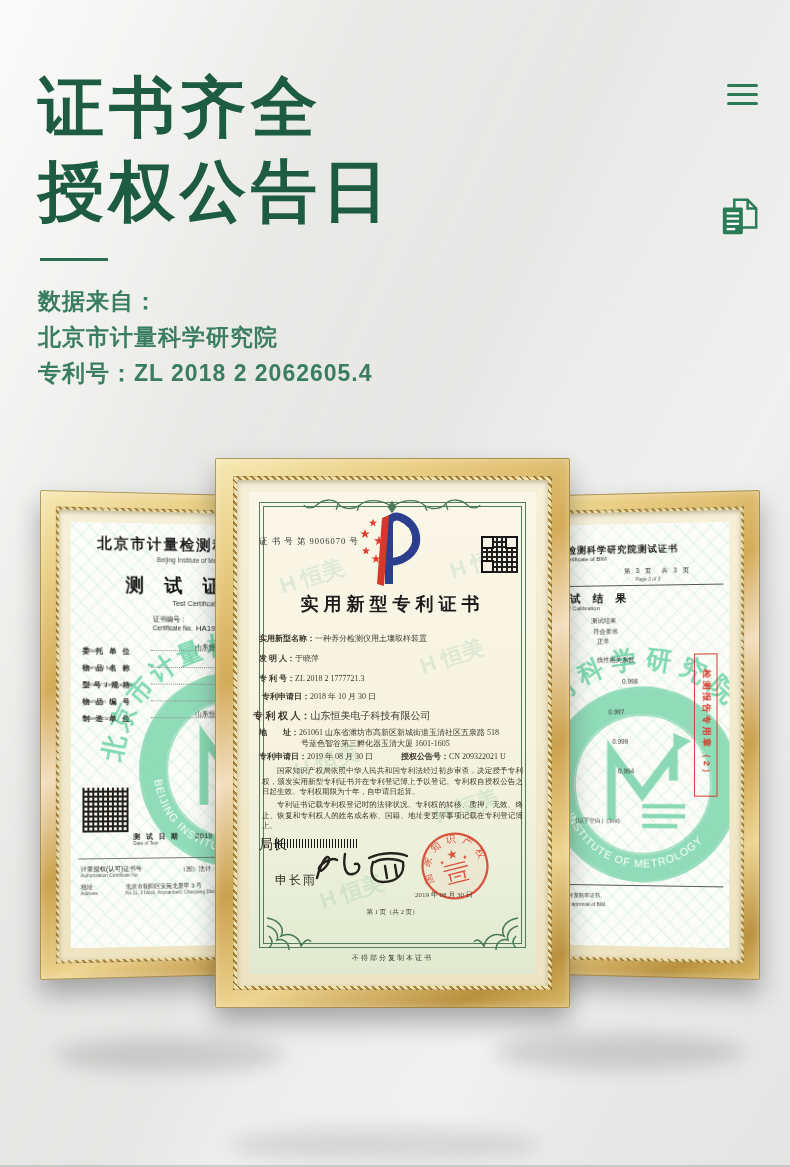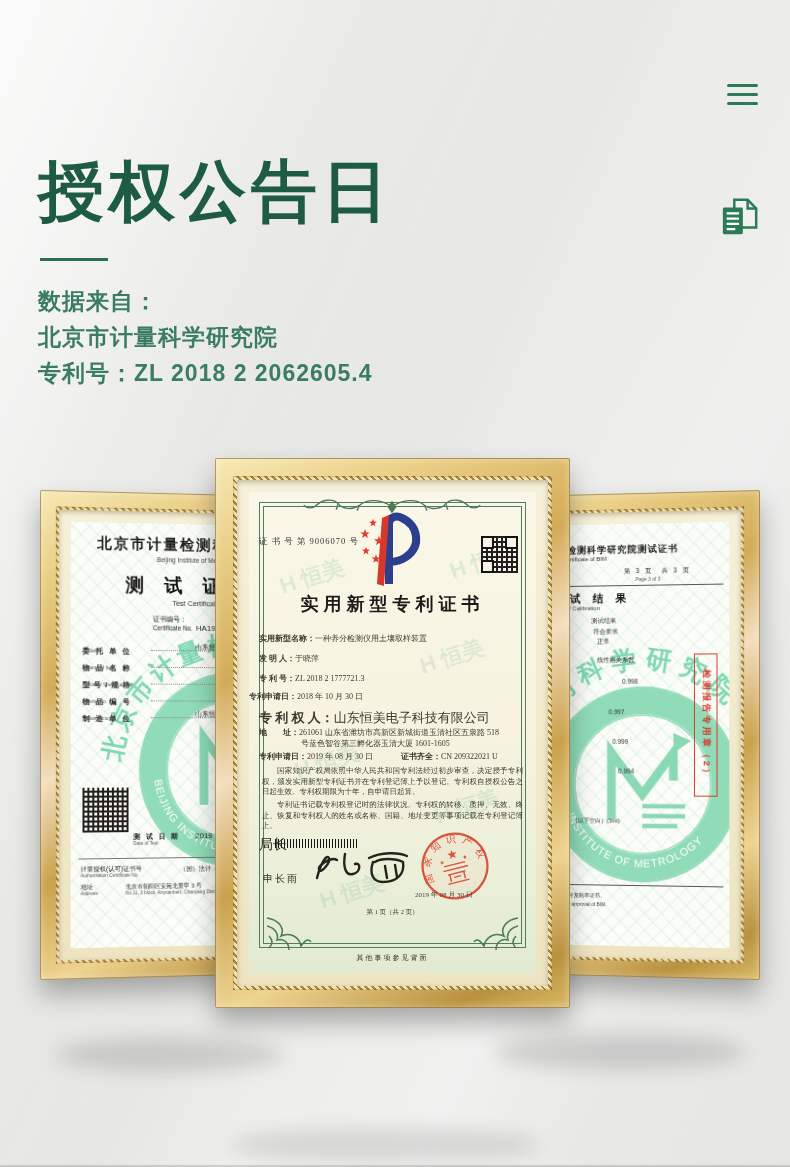--- a/index.html
+++ b/index.html
@@ -62,21 +62,21 @@
 
 <div class="page">
   <div class="sheen"></div>
 
   <svg width="0" height="0" style="position:absolute">
     <defs>
       <polygon id="star5" points="0,-5 1.18,-1.62 4.76,-1.55 1.9,0.62 2.94,4.05 0,2 -2.94,4.05 -1.9,0.62 -4.76,-1.55 -1.18,-1.62"></polygon>
     </defs>
   </svg>
 
-  <div class="heading"><br><span>授权公告日</span></div>
+  <div class="heading"><span>证书齐全</span><br><span>授权公告日</span></div>
   <div class="divider"></div>
   <div class="sub" style="top:322px">北京市计量科学研究院</div>
   <div class="sub" style="top:286px">数据来自：</div>
   <div class="sub" style="top:358px">专利号：ZL 2018 2 2062605.4</div>
 
   <div class="menu-icon">
       <i></i>
       <i></i>
       <i style="margin:0"></i>
     </div>
@@ -266,33 +266,33 @@
         <span class="fpat" style="left:0;top:0"></span>
         <span class="fpat" style="right:0;top:0"></span>
         <span class="fpat" style="left:0;bottom:0"></span>
       </div>
 
       <div class="abs ctr serif" style="top:100px;font-size:18px;font-weight:700;letter-spacing:5px;color:#1b1b1b">实用新型专利证书</div>
 
       <div class="abs serif" style="left:10px;top:141px;font-size:8px;color:#3d382e"><b>实用新型名称：</b><span>一种养分检测仪用土壤取样装置</span></div>
       <div class="abs serif" style="left:10px;top:161px;font-size:8px;color:#3d382e"><b>发  明  人：</b><span>于晓萍</span></div>
       <div class="abs serif" style="left:10px;top:181px;font-size:8px;color:#3d382e"><b>专  利  号：</b><span>ZL 2018 2 1777721.3</span></div>
-      <div class="abs serif" style="left:0;top:199px;font-size:8px;color:#3d382e"><b>专利申请日：</b><span>2018 年 10 月 30 日</span></div>
-      <div class="abs serif" style="left:10px;top:217px;font-size:13px;color:#3d382e"><b>专 利 权 人：</b><span>山东恒美电子科技有限公司</span></div>
+      <div class="abs serif" style="left:13px;top:199px;font-size:8px;color:#3d382e"><b>专利申请日：</b><span>2018 年 10 月 30 日</span></div>
+      <div class="abs serif" style="left:4px;top:217px;font-size:10px;color:#3d382e"><b>专 利 权 人：</b><span>山东恒美电子科技有限公司</span></div>
       <div class="abs serif" style="left:10px;top:235px;font-size:8px;color:#3d382e"><b>地　　址：</b><span>261061 山东省潍坊市高新区新城街道玉清社区五泉路 518</span></div>
       <div class="abs serif" style="left:52px;top:246px;font-size:8px;color:#3d382e">号蓝色智谷第三孵化器玉清大厦 1601-1605</div>
       <div class="abs serif" style="left:10px;top:259px;font-size:8px;color:#3d382e"><b>专利申请日：</b><span>2019 年 08 月 30 日</span></div>
-      <div class="abs serif" style="left:152px;top:259px;font-size:8px;color:#3d382e"><b>证书齐全：</b><span>CN 209322021 U</span></div>
+      <div class="abs serif" style="left:152px;top:259px;font-size:8px;color:#3d382e"><b>授权公告号：</b><span>CN 209322021 U</span></div>
 
       <div class="abs serif" style="left:13px;top:308px;width:261px;font-size:7.5px;line-height:10.5px;color:#3d382e;text-align:justify;text-indent:2em">专利证书记载专利权登记时的法律状况。专利权的转移、质押、无效、终止、恢复和专利权人的姓名或名称、国籍、地址变更等事项记载在专利登记簿上。</div>
       <div class="abs serif" style="left:13px;top:274px;width:261px;font-size:7.5px;line-height:10.5px;color:#3d382e;text-align:justify;text-indent:2em">国家知识产权局依照中华人民共和国专利法经过初步审查，决定授予专利权，颁发实用新型专利证书并在专利登记簿上予以登记。专利权自授权公告之日起生效。专利权期限为十年，自申请日起算。</div>
 
       <div class="abs barcode" style="left:26px;top:347px;width:84px;height:9px"></div>
       <div class="abs serif" style="left:10px;top:344px;font-size:14px;color:#2e2a22">局长</div>
-      <div class="abs serif" style="left:14px;top:380px;font-size:10px;letter-spacing:2px;color:#2e2a22">申长雨</div>
+      <div class="abs serif" style="left:26px;top:380px;font-size:12px;letter-spacing:2px;color:#2e2a22">申长雨</div>
 
       <svg class="abs" style="left:58px;top:352px" width="110" height="46" viewBox="0 0 110 46">
         <g fill="none" stroke="#26221c" stroke-width="2.4" stroke-linecap="round">
           <path d="M10,34 C14,18 20,10 22,14 C24,18 14,30 12,26 C10,22 24,12 30,16"></path>
           <path d="M38,10 C36,22 38,32 46,30 C54,28 54,18 48,20"></path>
           <path d="M62,14 C74,8 92,8 100,12 M66,18 C62,30 66,38 76,38 C90,38 98,30 96,18 C88,14 74,14 68,18 M78,22 L80,34 M88,21 L90,33"></path>
         </g>
       </svg>
 
       <svg class="abs seal" style="left:170px;top:338px" width="72" height="72" viewBox="0 0 80 80">
@@ -322,18 +322,18 @@
         </g>
       </svg>
       <svg class="abs" style="right:16px;top:422px" width="48" height="40" viewBox="0 0 48 40">
         <g fill="none" stroke="#4a7a58" stroke-width="1.5">
           <path d="M46,4 C34,6 28,14 32,22 C24,18 14,22 12,32 C8,26 4,24 2,28"></path>
           <path d="M46,12 C38,14 34,20 36,26 C30,24 24,28 24,36"></path>
           <path d="M44,22 C40,26 40,30 44,34"></path>
         </g>
       </svg>
 
-      <div class="abs ctr serif" style="top:461px;font-size:7px;letter-spacing:2px;color:#3d382e">其他事项参见背面</div>
+      <div class="abs ctr serif" style="top:461px;font-size:7px;letter-spacing:2px;color:#3d382e">不得部分复制本证书</div>
     </div>
   </div>
 
   <div class="edge-bottom"></div>
 </div>
 
 </body></html>

